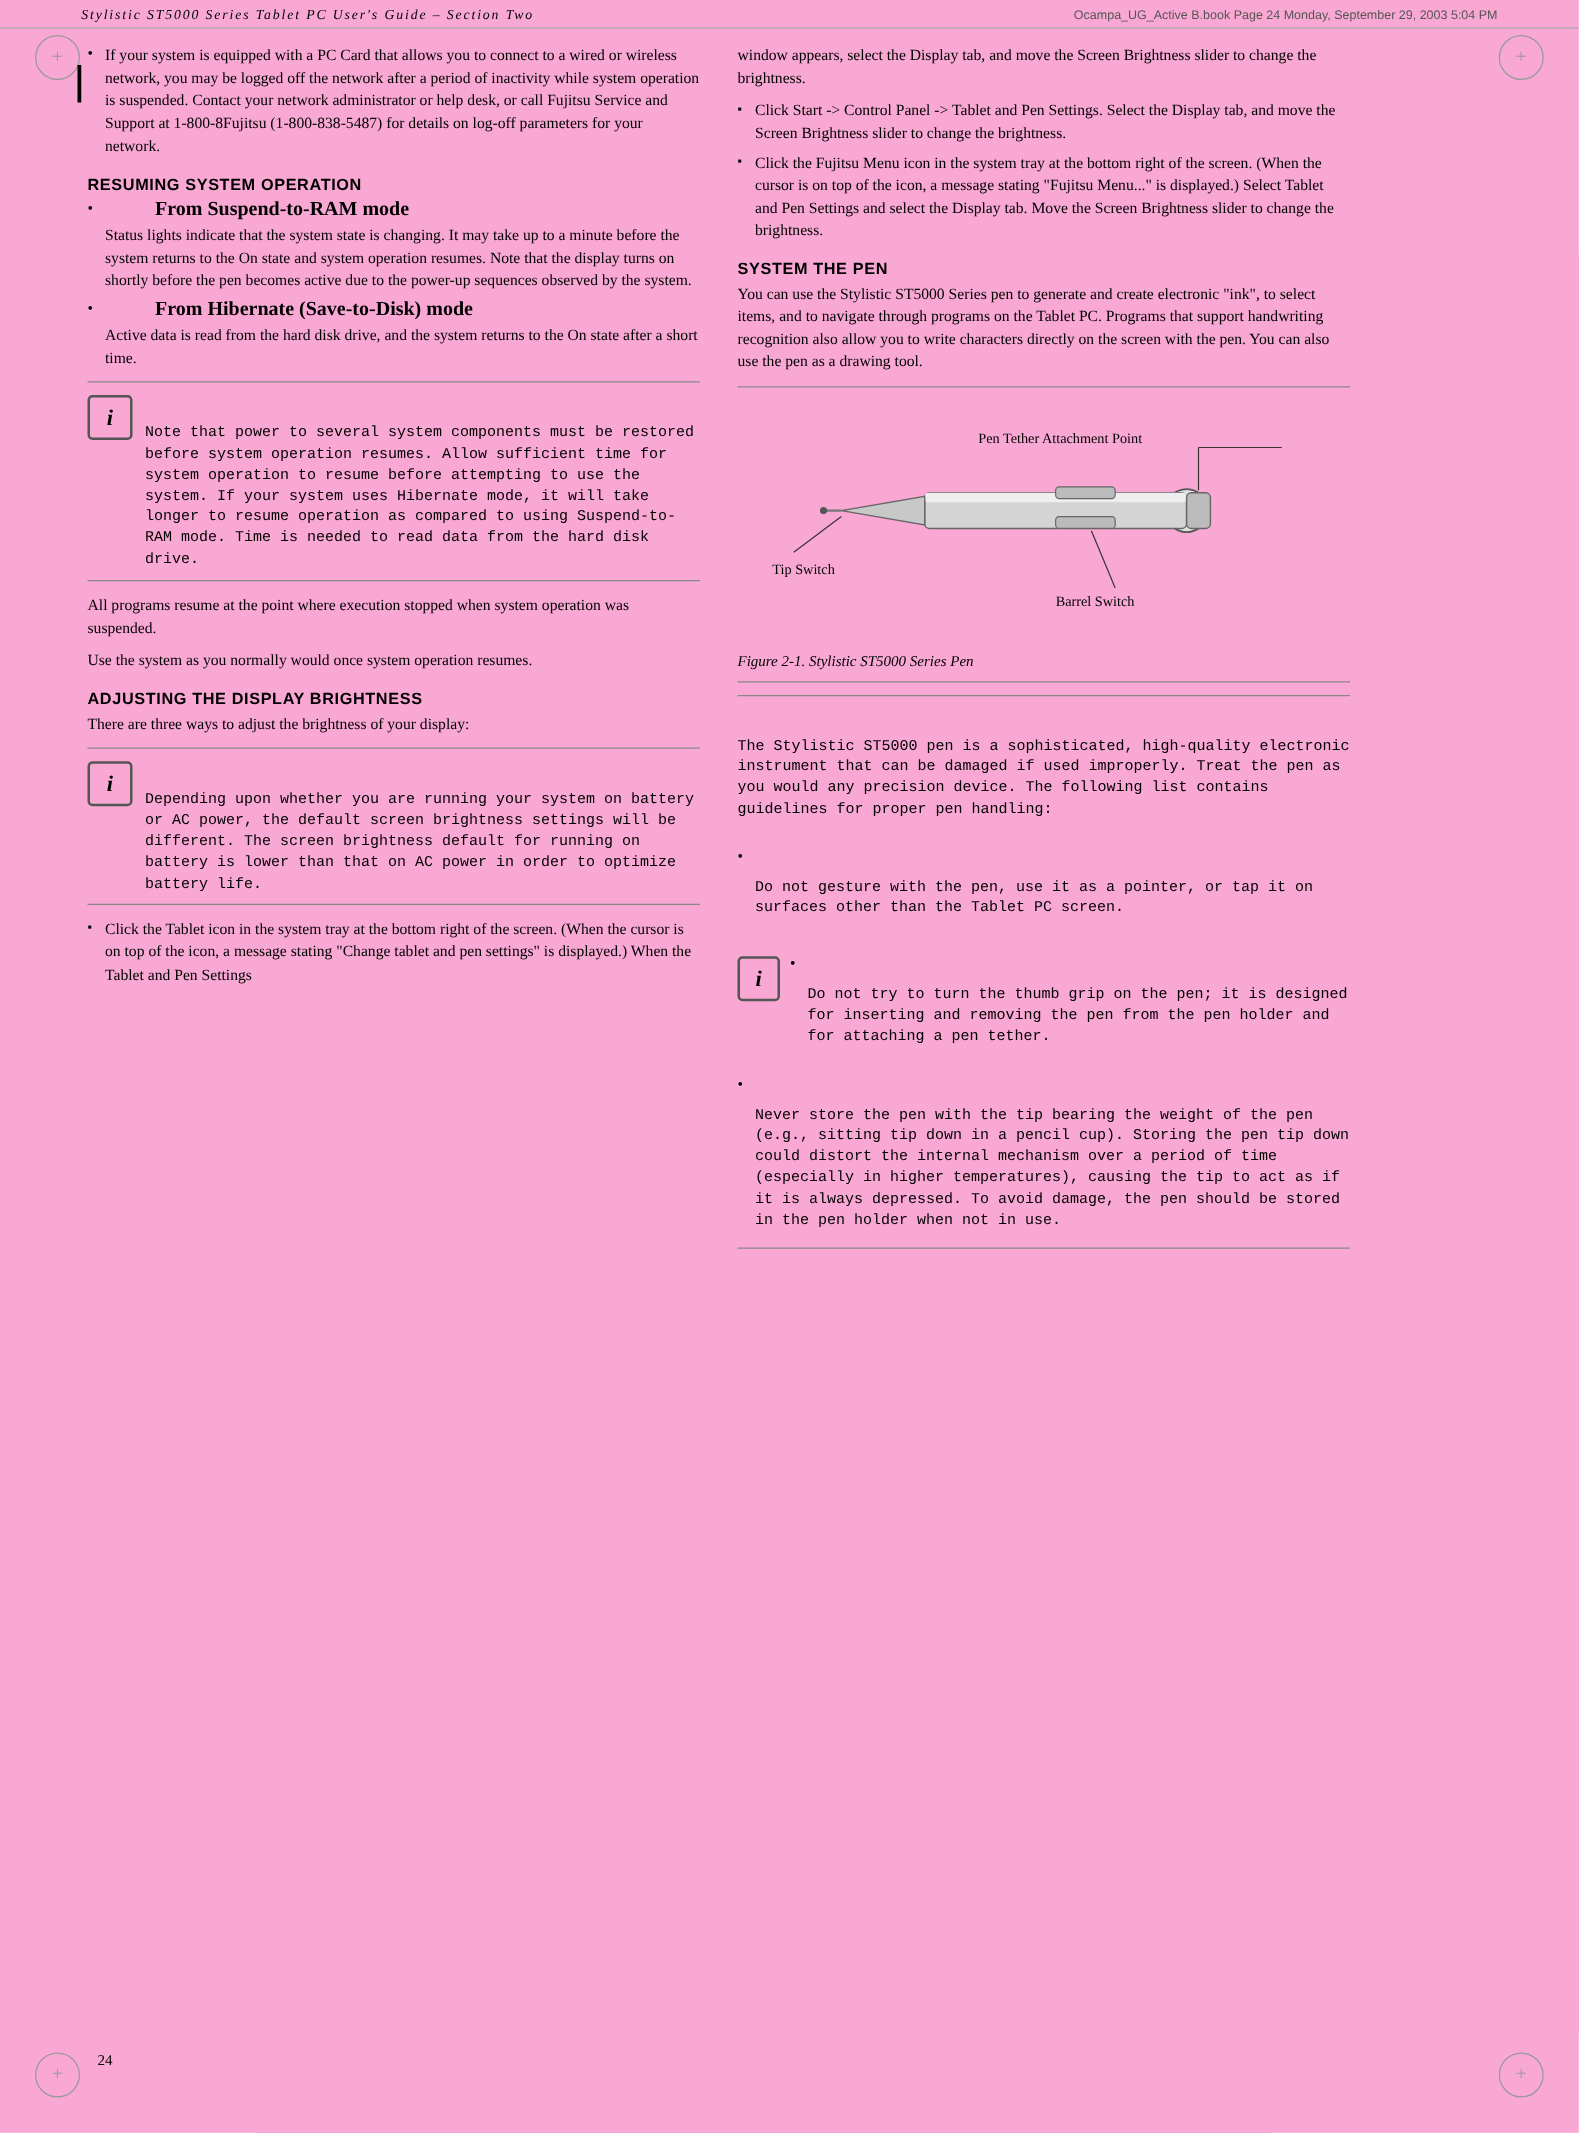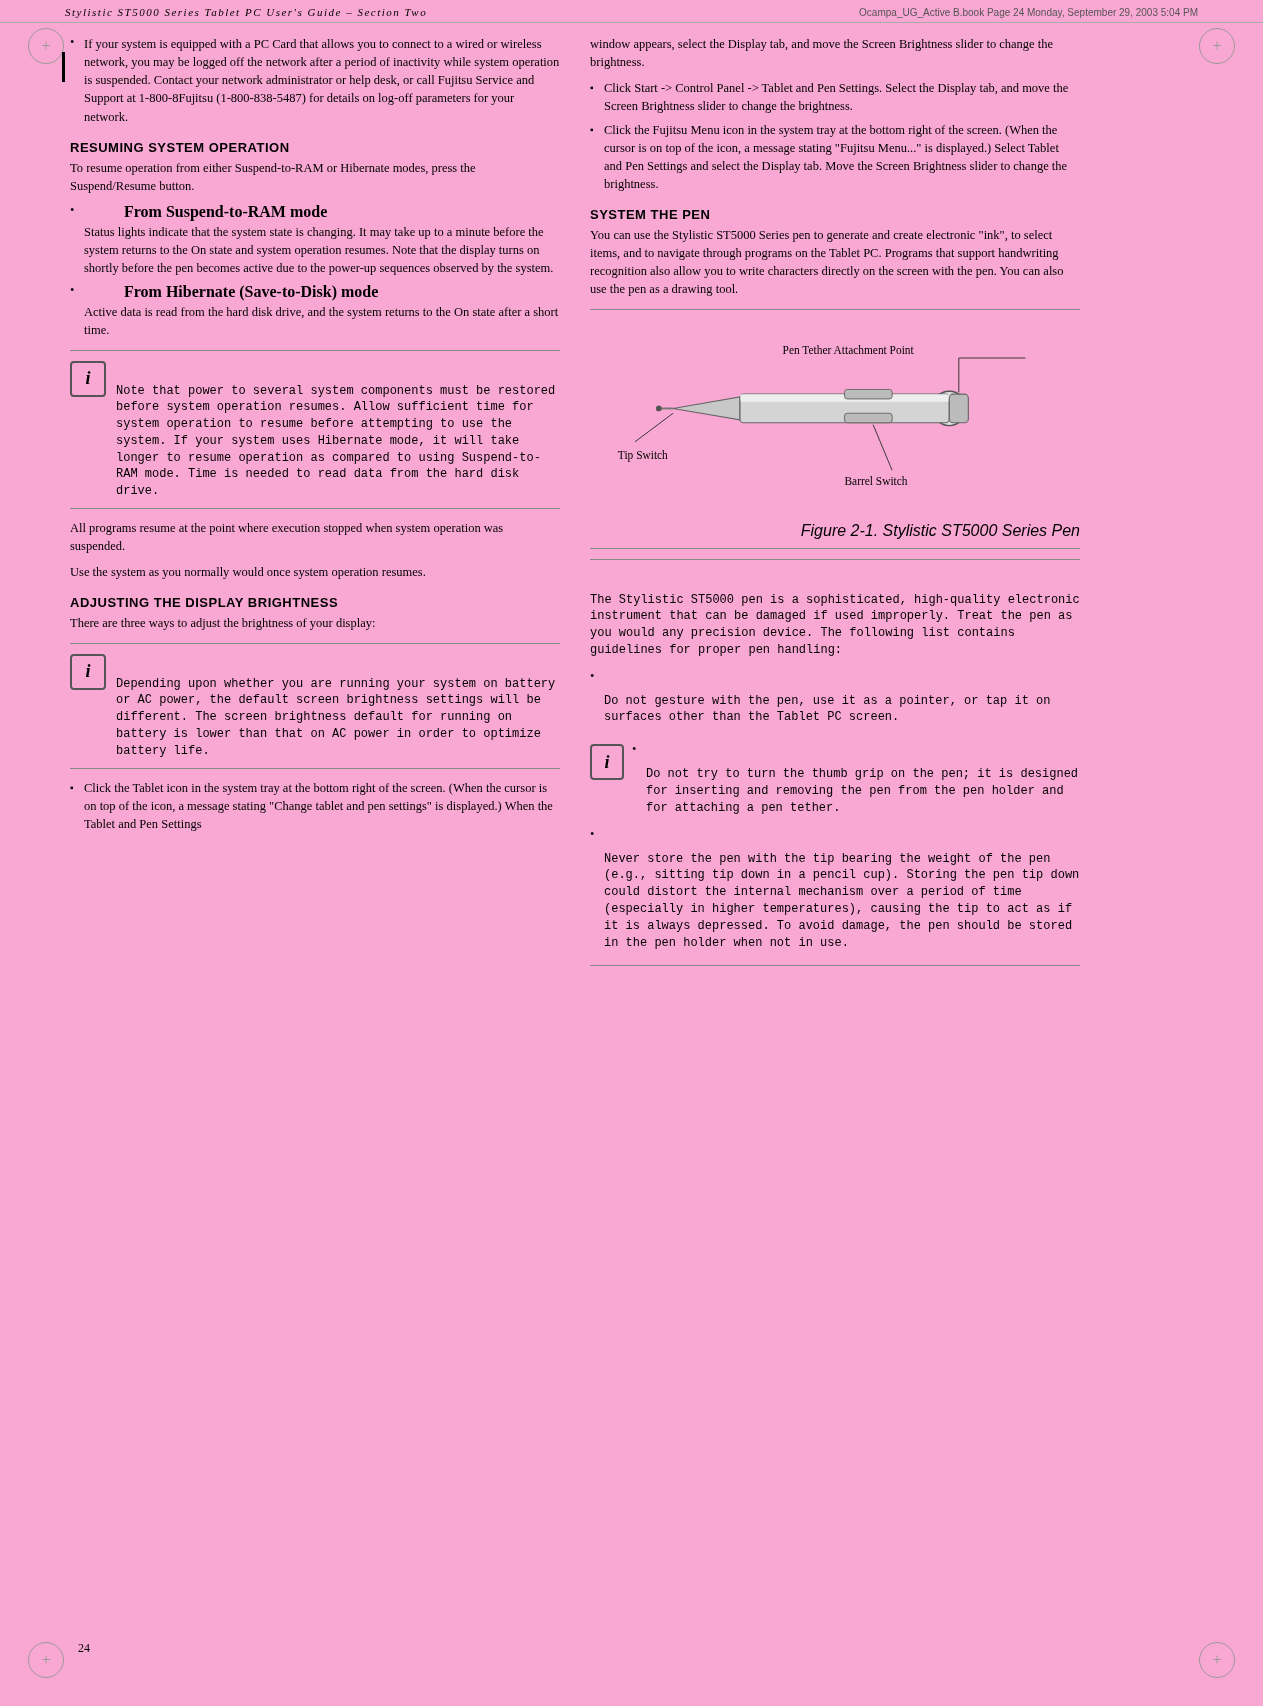--- a/index.html
+++ b/index.html
@@ -178,24 +178,24 @@
     
     .pen-svg {
       position: absolute;
       top: 0;
       left: 0;
       width: 100%;
       height: 100%;
     }
 
     .figure-caption {
-      font-family: Liberation Sans, sans-serif;
+      font-family: Liberation Serif, serif;
       font-style: italic;
-      font-size: 16px;
-      text-align: right;
+      font-size: 12px;
+      text-align: left;
       margin-top: 4px;
     }
 
     
     .page-number {
       position: absolute;
       bottom: 50px;
       left: 78px;
       font-family: Times New Roman, serif;
       font-size: 12px;
@@ -242,21 +242,20 @@
   <div class="main-content">
 
     <div class="left-col">
 
       <div class="bullet-item">
         <span class="bullet-dot">•</span>
         <span class="bullet-text">If your system is equipped with a PC Card that allows you to connect to a wired or wireless network, you may be logged off the network after a period of inactivity while system operation is suspended. Contact your network administrator or help desk, or call Fujitsu Service and Support at 1-800-8Fujitsu (1-800-838-5487) for details on log-off parameters for your network.</span>
       </div>
 
       <div class="section-heading">RESUMING SYSTEM OPERATION</div>
-      <p class="body-text">To resume operation from either Suspend-to-RAM or Hibernate modes, press the Suspend/Resume button.</p>
 
       <div class="bullet-item" style="margin-bottom:2px;">
         <span class="bullet-dot">•</span>
         <div>
           <div class="list-subhead">From Suspend-to-RAM mode</div>
           <span class="bullet-text">Status lights indicate that the system state is changing. It may take up to a minute before the system returns to the On state and system operation resumes. Note that the display turns on shortly before the pen becomes active due to the power-up sequences observed by the system.</span>
         </div>
       </div>
 
       <div class="bullet-item" style="margin-top:6px; margin-bottom:2px;">
@@ -339,21 +338,21 @@
             <text x="2" y="148" font-family="Times New Roman, serif" font-size="12" fill="#000">Tip Switch</text>
 
             <line x1="270" y1="112" x2="290" y2="160" stroke="#333" stroke-width="1"></line>
             <text x="240" y="175" font-family="Times New Roman, serif" font-size="12" fill="#000">Barrel Switch</text>
           </svg>
         </div>
         <p class="figure-caption">Figure 2-1. Stylistic ST5000 Series Pen</p>
       </div>
 
       <div class="note-box">
-        <div style="display:flex; flex-direction:column; gap:10px; flex:1;">
+        <div style="display:flex; flex-direction:column; gap:22px; flex:1;">
           <span class="note-text">The Stylistic ST5000 pen is a sophisticated, high-quality electronic instrument that can be damaged if used improperly. Treat the pen as you would any precision device. The following list contains guidelines for proper pen handling:</span>
 
           <div class="bullet-item">
             <span class="bullet-dot">•</span>
             <span class="note-text">Do not gesture with the pen, use it as a pointer, or tap it on surfaces other than the Tablet PC screen.</span>
           </div>
 
           <div style="display:flex; flex-direction:row; gap:8px; align-items:flex-start;">
             <div class="note-icon" style="min-width:34px;width:34px;height:34px;">i</div>
             <div class="bullet-item" style="margin:0;">

